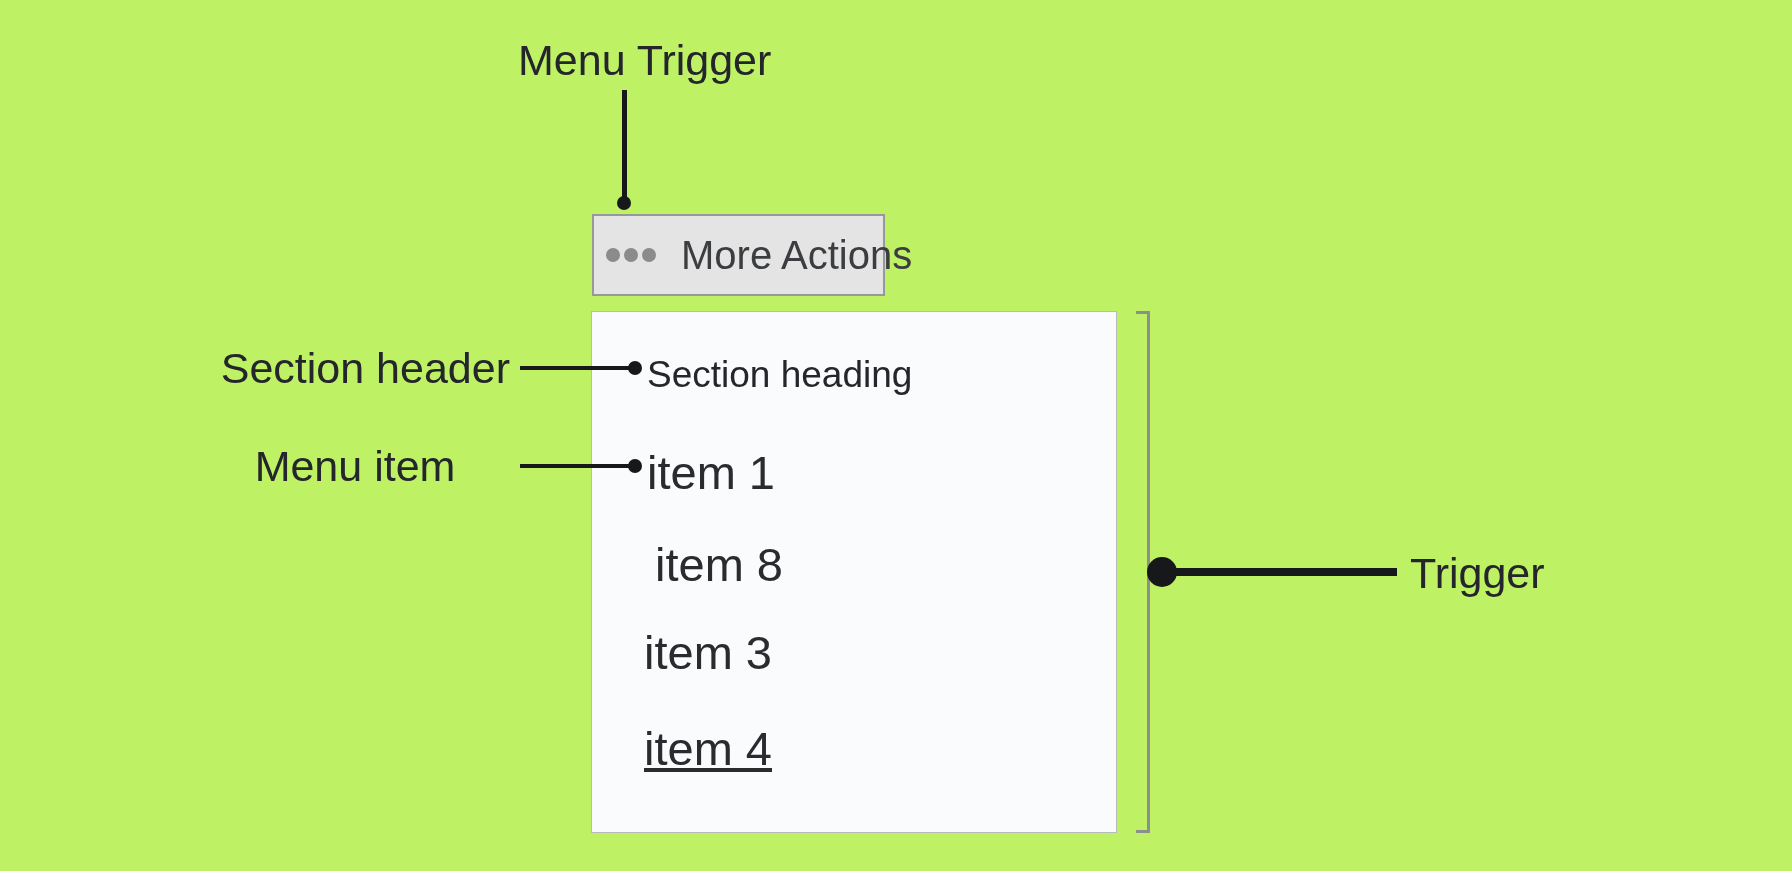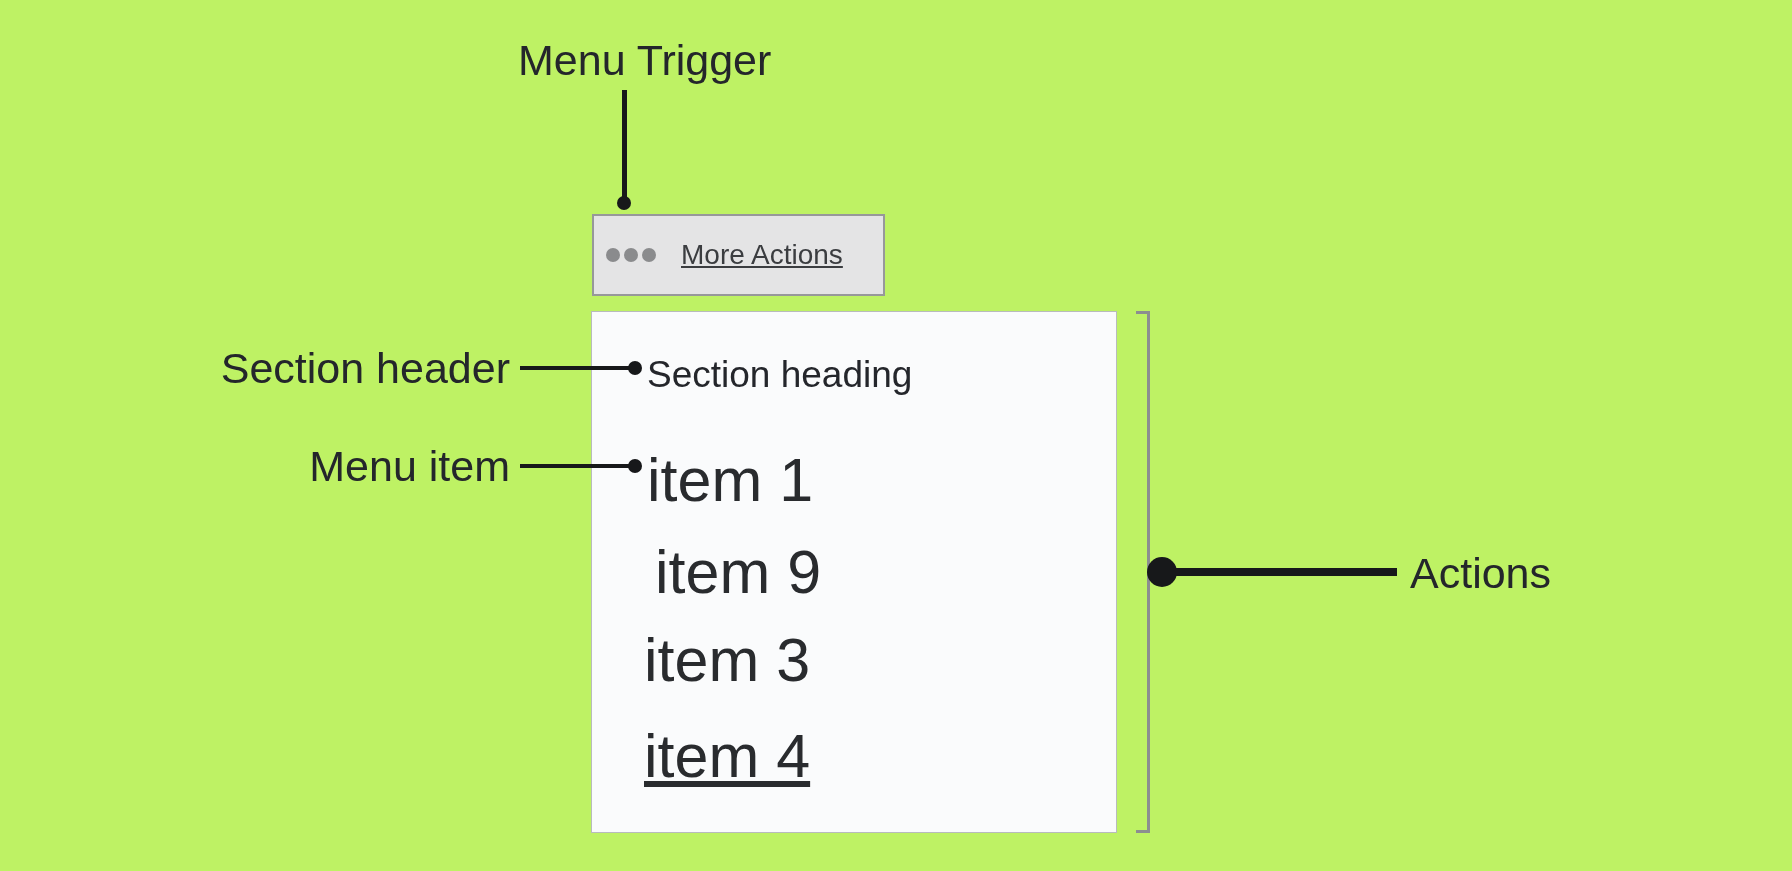--- a/index.html
+++ b/index.html
@@ -77,24 +77,23 @@
     gap: 4px;
   }
   .ellipsis span {
     width: 14px;
     height: 14px;
     border-radius: 50%;
     background: #8a8b8d;
   }
   .trigger-button .btn-label {
     margin-left: 25px;
-    font-size: 28px;
+    font-size: 40px;
     color: #3b3d40;
     white-space: nowrap;
-    text-decoration: underline;
   }
 
   
   .menu-panel {
     position: absolute;
     left: 591px;
     top: 311px;
     width: 526px;
     height: 522px;
     box-sizing: border-box;
@@ -106,21 +105,21 @@
     left: 55px;
     top: 44px;
     font-size: 37px;
     color: #24262b;
     line-height: 1.05;
     white-space: nowrap;
   }
   .menu-item {
     position: absolute;
     left: 55px;
-    font-size: 61px;
+    font-size: 47px;
     color: #292b2e;
     line-height: 1.05;
     white-space: nowrap;
     cursor: default;
   }
   .mi-1 { top: 136px; }
   .mi-2 { top: 228px; left: 63px; }
   .mi-3 { top: 316px; left: 52px; }
   .mi-4 { top: 412px; left: 52px; text-decoration: underline; }
 
@@ -151,31 +150,31 @@
       <span></span>
         <span></span>
         <span></span>
     </div>
     <div class="btn-label">More Actions</div>
   </div>
 
   <div class="menu-panel">
     <div class="menu-section-heading">Section heading</div>
     <div class="menu-item mi-1">item 1</div>
-    <div class="menu-item mi-2">item 9</div>
+    <div class="menu-item mi-2">item 8</div>
     <div class="menu-item mi-3">item 3</div>
     <div class="menu-item mi-4">item 4</div>
   </div>
 
   <div class="callout-label right-align" style="left:200px; top:346px; width:310px;">Section header</div>
   <div class="h-line" style="left:520px; top:366px; width:115px;"></div>
   <div class="dot" style="left:628px; top:361px;"></div>
 
-  <div class="callout-label right-align" style="left:200px; top:444px; width:310px;">Menu item</div>
+  <div class="callout-label right-align" style="left:200px; top:444px; width:310px;text-align:center;">Menu item</div>
   <div class="h-line" style="left:520px; top:464px; width:115px;"></div>
   <div class="dot" style="left:628px; top:459px;"></div>
 
   <div class="section-bracket"></div>
   <div class="dot-big" style="left:1147px; top:557px;"></div>
   <div class="thick-line" style="left:1162px; top:568px; width:235px;"></div>
-  <div class="callout-label" style="left:1410px; top:551px;">Actions</div>
+  <div class="callout-label" style="left:1410px; top:551px;">Trigger</div>
 
 </div>
 
 </body></html>

